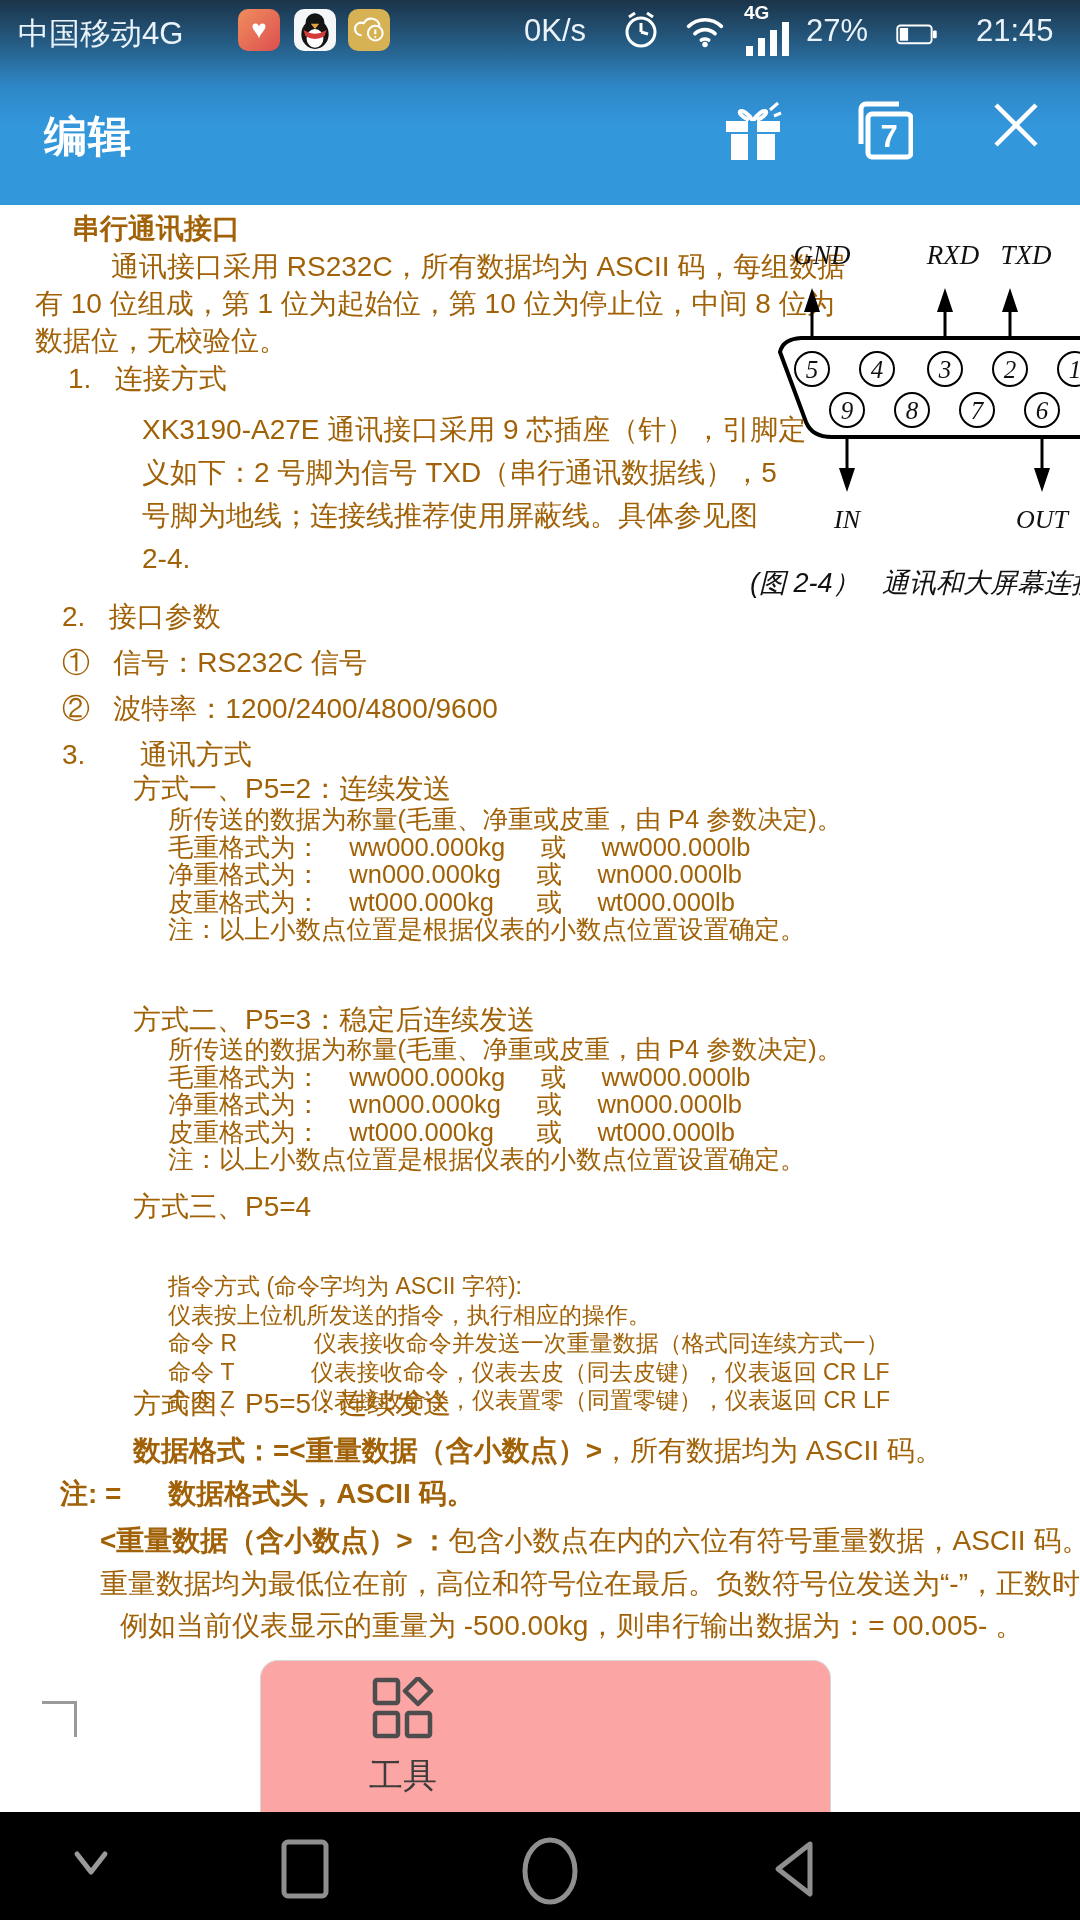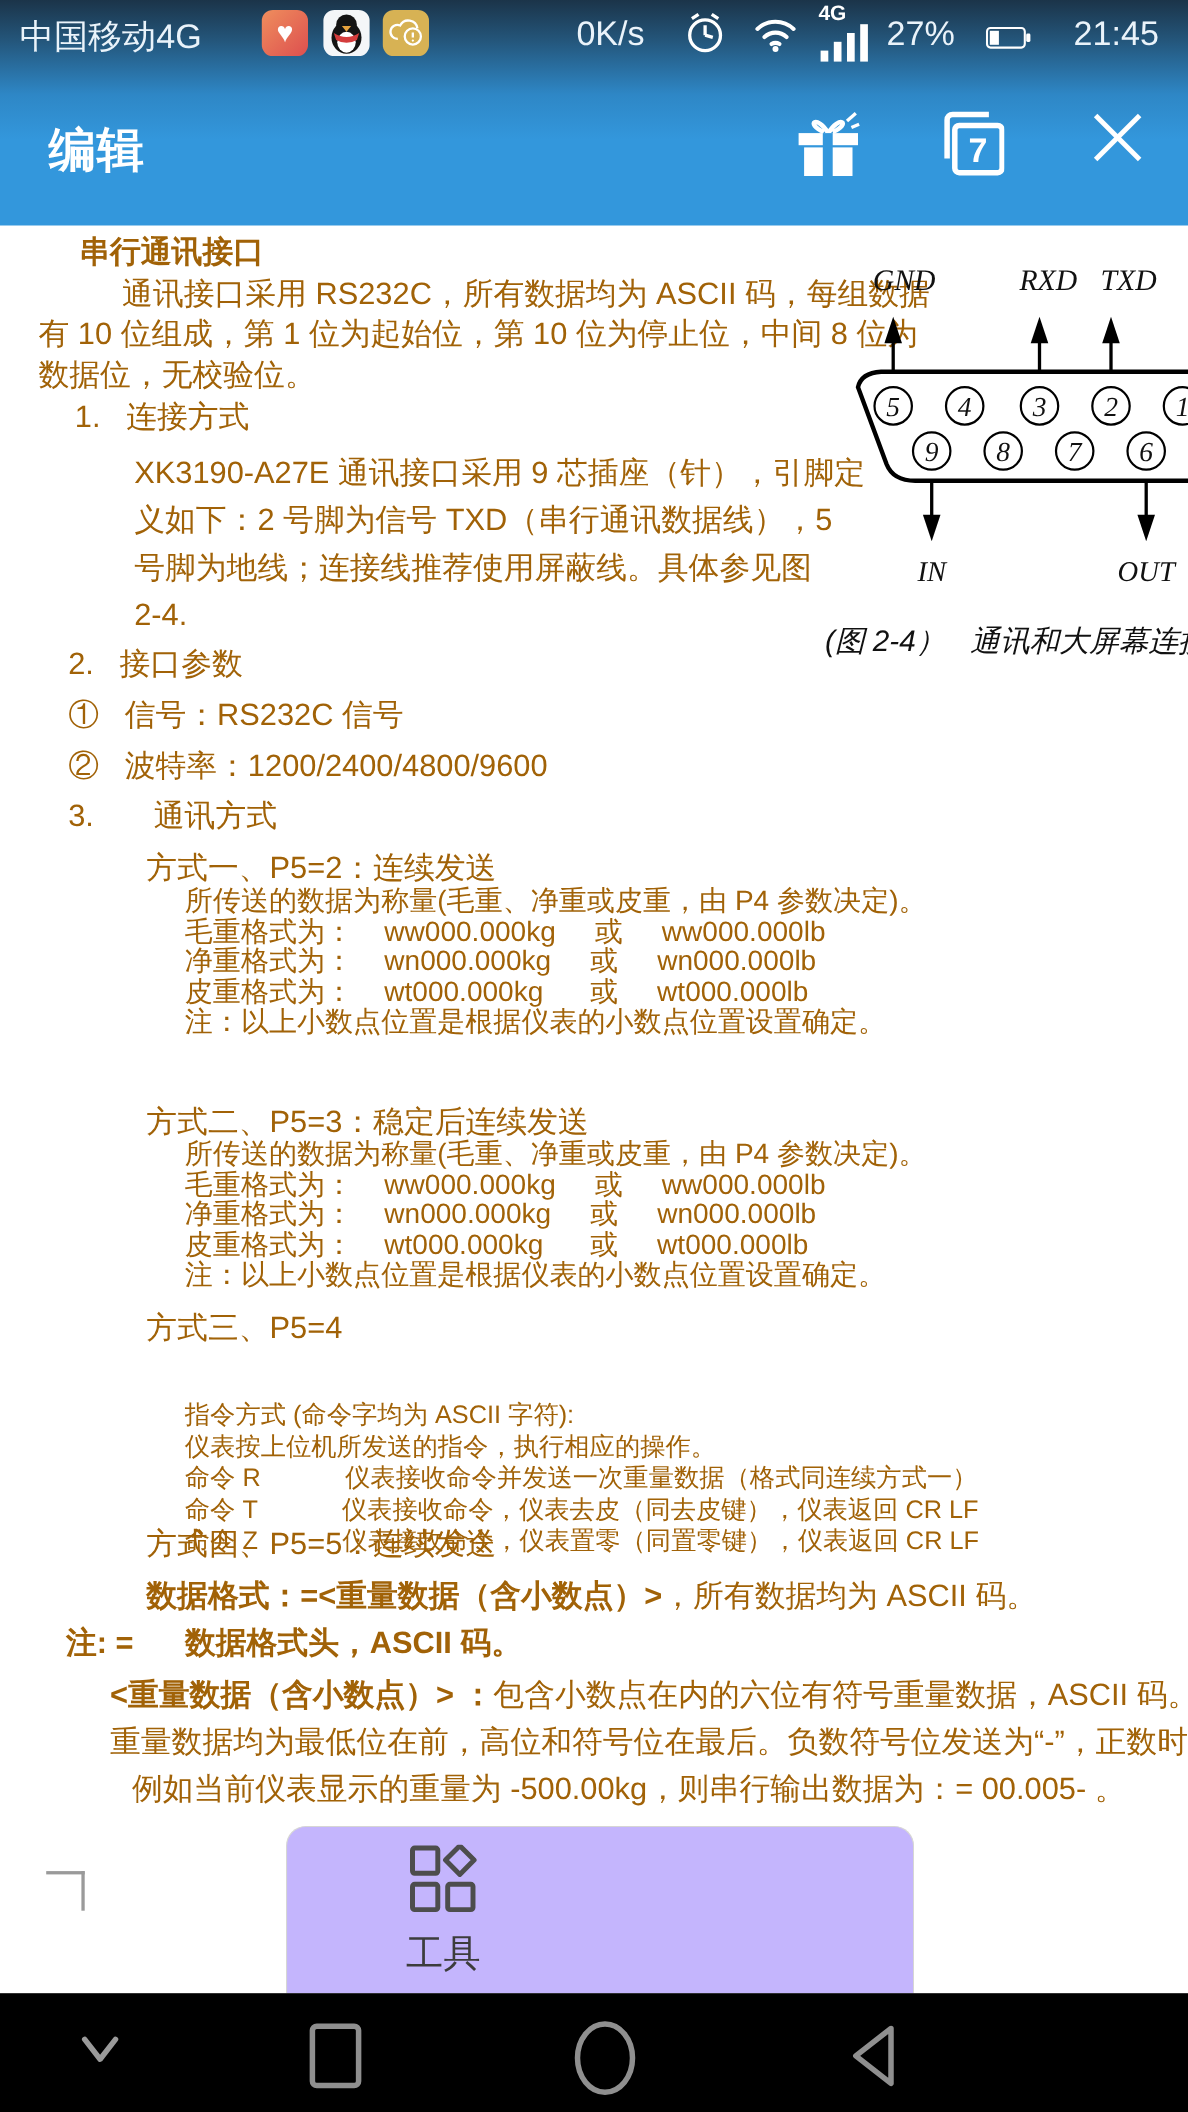--- a/index.html
+++ b/index.html
@@ -23,33 +23,33 @@
   .qq-bg { background:#f4f6f8; }
   .cloud-bg { background:#d7b254; }
   .appbar { position:absolute; left:10px; top:62px; width:1080px; height:143px; }
   .appbar-title { position:absolute; left:34px; top:46px; font-size:43px; font-weight:bold; color:#ffffff; letter-spacing:1px; }
   .appbar-icon { position:absolute; top:38px; cursor:pointer; }
   
   .doc-line { position:absolute; color:#a16207; white-space:pre; }
   .fs28 { font-size:28px; line-height:34px; }
   .bold { font-weight:bold; }
   .para1 { line-height:37px; text-indent:76px; font-size:28px; }
-  .conn  { line-height:43px; font-size:28px; }
+  .conn  { line-height:43px; font-size:28px;margin-left:20px; }
   .items { line-height:46px; font-size:28px; }
   .modebody { line-height:27.5px; font-size:25.5px; }
   .mode3body { line-height:28.5px; font-size:23px;margin-top:44px; }
   
   .corner-mark { position:absolute; left:42px; top:1701px; width:35px; height:36px;
     border-top:3px solid #9a9a9a; border-right:3px solid #9a9a9a; }
   
   .diagram { position:absolute; left:740px; top:230px; width:340px; height:375px; overflow:hidden;font-style:italic; }
   
   .toolbar {
     position:absolute; left:260px; top:1660px; width:571px; height:152px;
-    background:#c4b5fd; border:1px solid #d6d6d4; border-bottom:none;
+    background:#fca5a5; border:1px solid #d6d6d4; border-bottom:none;
     border-radius:18px 18px 0 0;
   }
   .tool-item { position:absolute; top:0; width:220px; height:152px; text-align:center; cursor:pointer; }
   .tool-icon { position:absolute; top:16px; left:50%; transform:translateX(-50%); }
   .tool-label { position:absolute; top:92px; width:100%; font-size:34px; color:#3c3c3c; }
   .red-dot { position:absolute; width:20px; height:20px; border-radius:50%; background:#f4545e; }
   
   .navbar { position:absolute; left:0; top:1812px; width:1080px; height:108px; background:#000; }
   .nav-btn { position:absolute; cursor:pointer; }
 </style>
@@ -149,21 +149,21 @@
 <div>
   <div class="doc-line fs28 bold" style="left:72px; top:212px;">串行通讯接口</div>
   <div class="doc-line para1" style="left:35px; top:248px;">通讯接口采用 RS232C，所有数据均为 ASCII 码，每组数据
 有 10 位组成，第 1 位为起始位，第 10 位为停止位，中间 8 位为
 数据位，无校验位。</div>
   <div class="doc-line fs28" style="left:68px; top:362px;">1.   连接方式</div>
   <div class="doc-line conn" style="left:122px; top:408px;">XK3190-A27E 通讯接口采用 9 芯插座（针），引脚定
 义如下：2 号脚为信号 TXD（串行通讯数据线），5
 号脚为地线；连接线推荐使用屏蔽线。具体参见图
 2-4.</div>
-  <div class="doc-line items" style="left:62px; top:581px;">2.   接口参数
+  <div class="doc-line items" style="left:62px; top:594px;">2.   接口参数
 ①   信号：RS232C 信号
 ②   波特率：1200/2400/4800/9600
 3.       通讯方式</div>
 
   <div class="doc-line fs28" style="left:133px; top:772px;">方式一、P5=2：连续发送</div>
   <div class="doc-line modebody" style="left:168px; top:806px;">所传送的数据为称量(毛重、净重或皮重，由 P4 参数决定)。
 毛重格式为：    ww000.000kg     或     ww000.000lb
 净重格式为：    wn000.000kg     或     wn000.000lb
 皮重格式为：    wt000.000kg      或     wt000.000lb
 注：以上小数点位置是根据仪表的小数点位置设置确定。</div>

